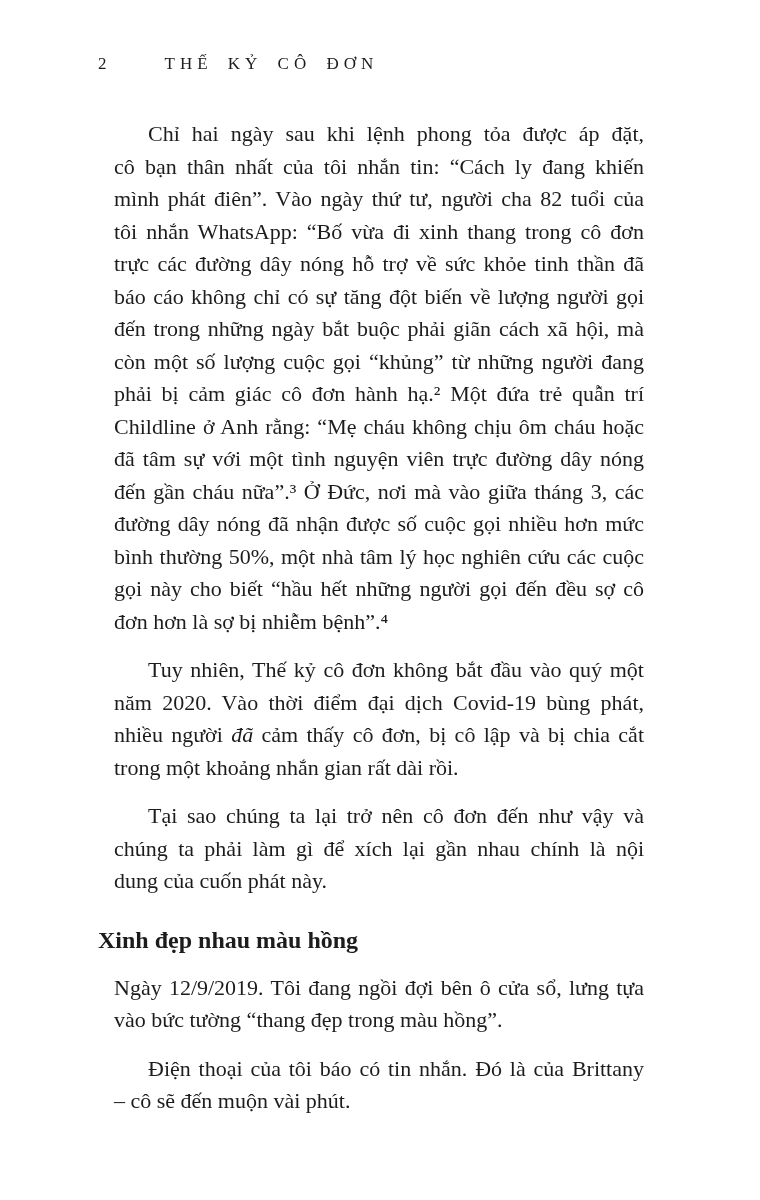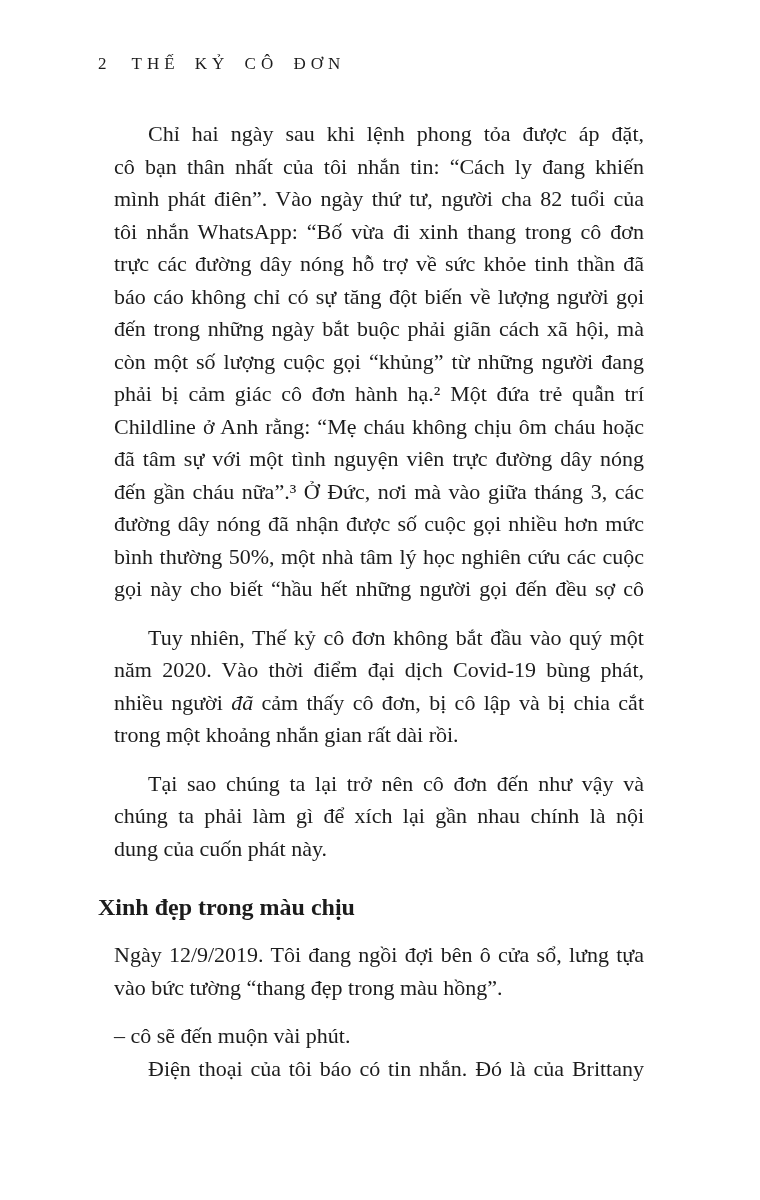--- a/index.html
+++ b/index.html
@@ -28,20 +28,21 @@
     margin-bottom: 44px;
   }
   .page-number {
     margin-right: 24px;
     letter-spacing: 1px;
   }
   .running-title {
     letter-spacing: 5px;
     word-spacing: 6px;
     text-transform: uppercase;
+    margin-left: 33px;
   }
   .page-body {
     font-size: 22px;
   }
   .paragraph {
     margin: 16px;
   }
   .line {
     line-height: 32.5px;
     height: 32.5px;
@@ -82,35 +83,36 @@
         <div class="line">báo cáo không chỉ có sự tăng đột biến về lượng người gọi</div>
         <div class="line">đến trong những ngày bắt buộc phải giãn cách xã hội, mà</div>
         <div class="line">còn một số lượng cuộc gọi “khủng” từ những người đang</div>
         <div class="line">phải bị cảm giác cô đơn hành hạ.² Một đứa trẻ quẫn trí</div>
         <div class="line">Childline ở Anh rằng: “Mẹ cháu không chịu ôm cháu hoặc</div>
         <div class="line">đã tâm sự với một tình nguyện viên trực đường dây nóng</div>
         <div class="line">đến gần cháu nữa”.³ Ở Đức, nơi mà vào giữa tháng 3, các</div>
         <div class="line">đường dây nóng đã nhận được số cuộc gọi nhiều hơn mức</div>
         <div class="line">bình thường 50%, một nhà tâm lý học nghiên cứu các cuộc</div>
         <div class="line">gọi này cho biết “hầu hết những người gọi đến đều sợ cô</div>
+        <div class="line last">đơn hơn là sợ bị nhiễm bệnh”.⁴</div>
       </div>
       <div class="paragraph">
         <div class="line indent">Tuy nhiên, Thế kỷ cô đơn không bắt đầu vào quý một</div>
         <div class="line">năm 2020. Vào thời điểm đại dịch Covid-19 bùng phát,</div>
         <div class="line">nhiều người <i>đã</i> cảm thấy cô đơn, bị cô lập và bị chia cắt</div>
         <div class="line last">trong một khoảng nhắn gian rất dài rồi.</div>
       </div>
       <div class="paragraph">
         <div class="line indent">Tại sao chúng ta lại trở nên cô đơn đến như vậy và</div>
         <div class="line">chúng ta phải làm gì để xích lại gần nhau chính là nội</div>
         <div class="line last">dung của cuốn phát này.</div>
       </div>
-      <h2 class="section-heading">Xinh đẹp trong màu chịu</h2>
+      <h2 class="section-heading">Xinh đẹp nhau màu hồng</h2>
       <div class="paragraph">
         <div class="line">Ngày 12/9/2019. Tôi đang ngồi đợi bên ô cửa sổ, lưng tựa</div>
         <div class="line last">vào bức tường “thang đẹp trong màu hồng”.</div>
       </div>
       <div class="paragraph">
+        <div class="line indent">Điện thoại của tôi báo có tin nhắn. Đó là của Brittany</div>
         <div class="line last">– cô sẽ đến muộn vài phút.</div>
-        <div class="line indent">Điện thoại của tôi báo có tin nhắn. Đó là của Brittany</div>
       </div>
     </div>
 </div>
 
 </body></html>

